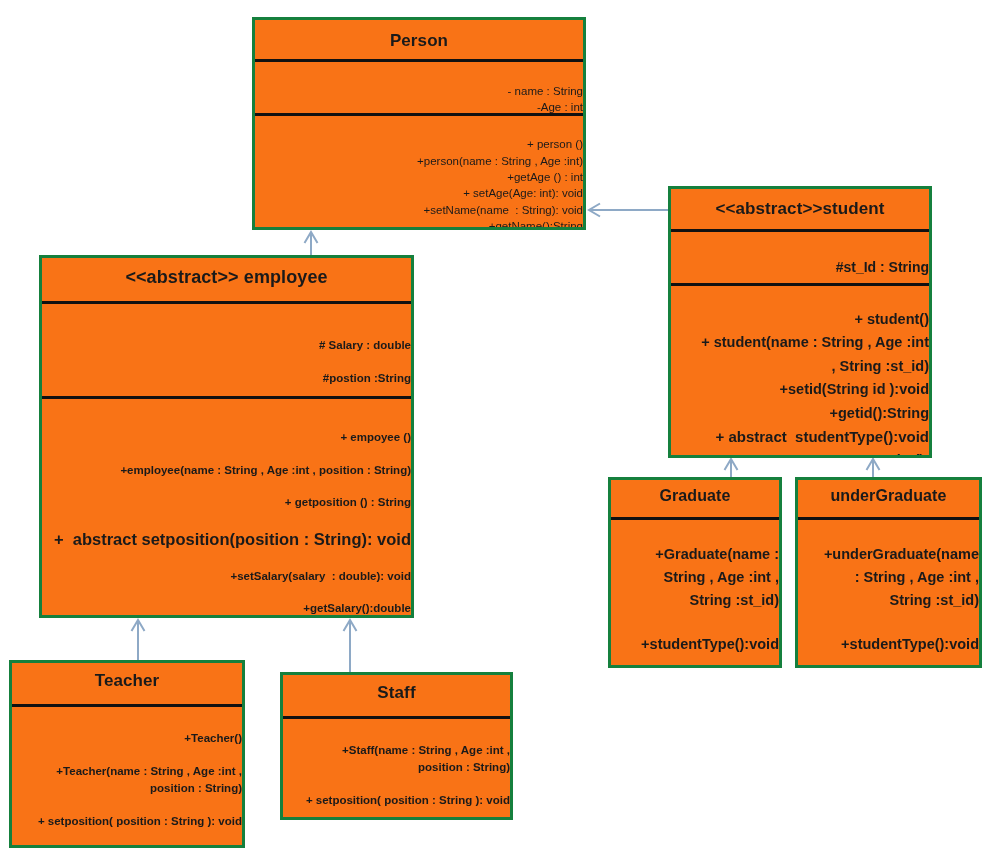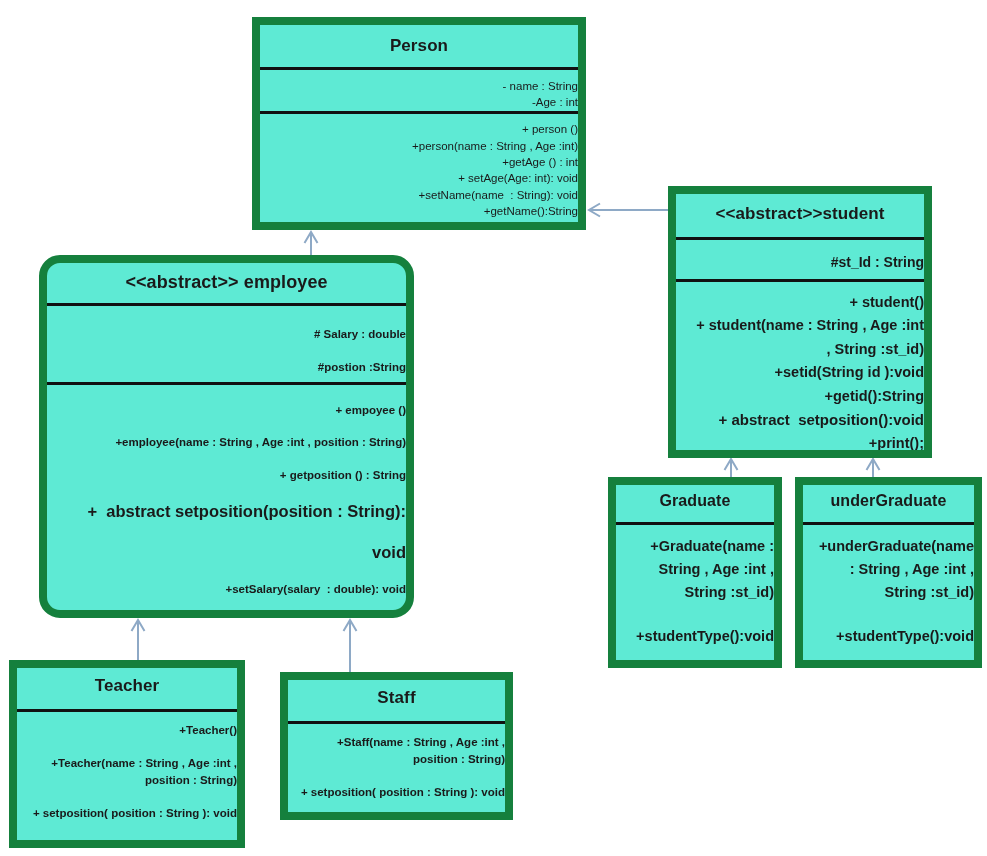--- a/index.html
+++ b/index.html
@@ -16,25 +16,26 @@
     width: 987px;
     height: 856px;
     background: #ffffff;
     overflow: hidden;
   }
 
   
   .uml-class {
     position: absolute;
     box-sizing: border-box;
-    background: #5eead4;
-    border: 8px solid #15803d;
+    background: #f97316;
+    border: 3px solid #15803d;
     display: flex;
     flex-direction: column;
     z-index: 5;
+    gap: 13px;
   }
   .uml-name {
     box-sizing: border-box;
     text-align: center;
     font-weight: bold;
     color: #1a1a1a;
     letter-spacing: 0.1px;
     border-bottom: 3px solid #111111;
     display: block;
   }
@@ -153,21 +154,21 @@
       <span class="uml-member">+ person ()</span>
       <span class="uml-member">+person(name : String , Age :int)</span>
       <span class="uml-member">+getAge () : int</span>
       <span class="uml-member">+ setAge(Age: int): void</span>
       <span class="uml-member">+setName(name  : String): void</span>
       <span class="uml-member">+getName():String</span>
       <span class="uml-member">+ print():void</span>
     </div>
   </div>
 
-  <div class="uml-class" style="left:39px; top:255px; width:375px; height:363px;border-radius:21px;">
+  <div class="uml-class" style="left:39px; top:255px; width:375px; height:363px;">
     <div class="uml-name e-name">&lt;&lt;abstract&gt;&gt; employee</div>
     <div class="uml-compartment e-attrs">
       <span class="uml-member"># Salary : double</span>
       <span class="uml-member">#postion :String</span>
     </div>
     <div class="uml-compartment last e-ops">
       <span class="uml-member">+ empoyee ()</span>
       <span class="uml-member">+employee(name : String , Age :int , position : String)</span>
       <span class="uml-member">+ getposition () : String</span>
       <span class="uml-member big">+  abstract setposition(position : String): void</span>
@@ -180,21 +181,21 @@
     <div class="uml-name s-name">&lt;&lt;abstract&gt;&gt;student</div>
     <div class="uml-compartment s-attrs">
       <span class="uml-member">#st_Id : String</span>
     </div>
     <div class="uml-compartment last s-ops">
       <span class="uml-member">+ student()</span>
       <span class="uml-member">+ student(name : String , Age :int</span>
       <span class="uml-member">, String :st_id)</span>
       <span class="uml-member">+setid(String id ):void</span>
       <span class="uml-member">+getid():String</span>
-      <span class="uml-member strong">+ abstract  setposition():void</span>
+      <span class="uml-member strong">+ abstract  studentType():void</span>
       <span class="uml-member"> +print();</span>
     </div>
   </div>
 
   <div class="uml-class" style="left:608px; top:477px; width:174px; height:191px;">
     <div class="uml-name g-name">Graduate</div>
     <div class="uml-compartment last g-ops">
       <span class="uml-member">+Graduate(name :
 String , Age :int ,
 String :st_id)</span>

